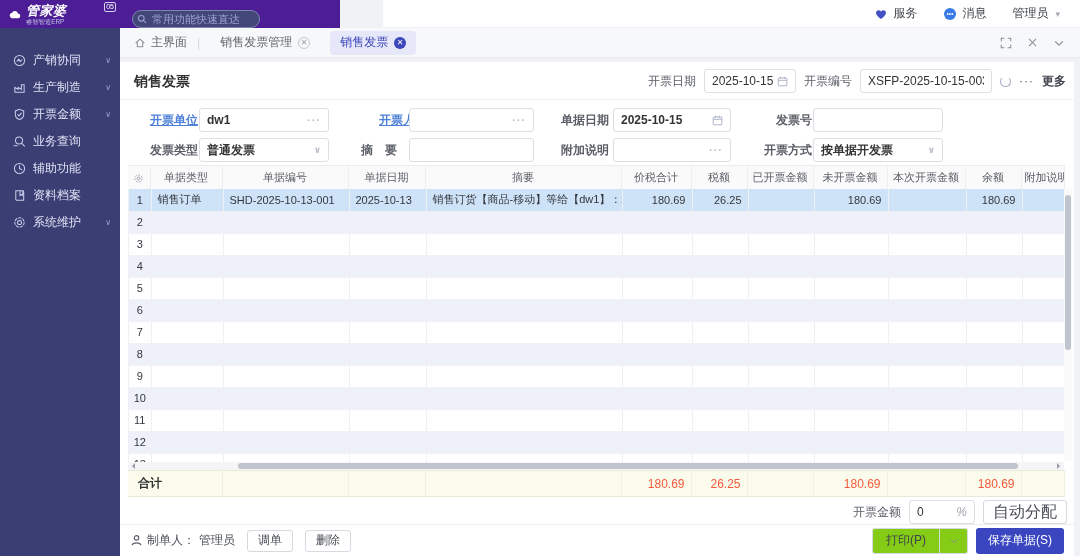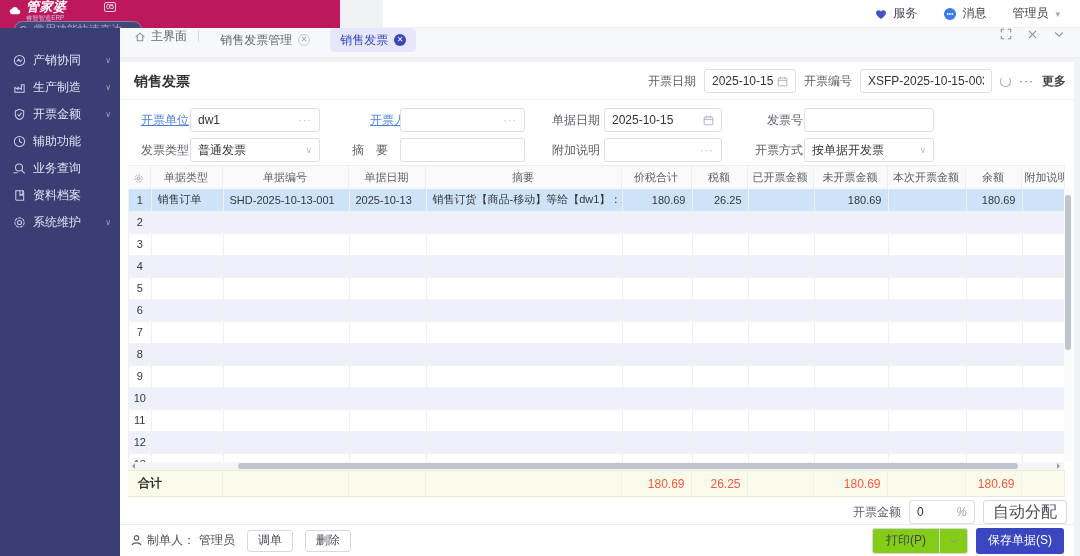--- a/index.html
+++ b/index.html
@@ -2,62 +2,62 @@
 <html><head>
 <meta charset="utf-8">
 <style>
   * { box-sizing: border-box; margin: 0; padding: 0; }
   html,body { width:1080px; height:556px; overflow:hidden; }
   body { font-family:"Liberation Sans","DejaVu Sans",sans-serif; font-size:12px; color:#333; background:#f1f2f6; }
   .app { position:relative; width:1080px; height:556px; }
 
   
   .topbar { position:absolute; top:0; left:0; width:1080px; height:28px; display:flex; }
-  .topbar-dark { width:340px; height:28px; background:#be185d; display:flex; align-items:flex-start;flex-direction:column; }
+  .topbar-dark { width:340px; height:28px; background:#4c1d95; display:flex; align-items:flex-end; }
   .topbar-light { flex:1; height:28px; background:#fff; border-bottom:1px solid #eef0f5; display:flex; align-items:center; justify-content:flex-end; gap:26px; padding-right:20px;margin-left:43px; }
   .logo { position:relative; width:118px; height:28px; display:flex; align-items:center; padding-left:8px; }
   .logo-text { margin-left:5px; line-height:1; }
   .logo-title { color:#fff; font-weight:bold; font-style:italic; font-size:13px; letter-spacing:.5px; }
   .logo-sub { color:#c3c7e6; font-size:7px; transform:scale(.9); transform-origin:left; margin-top:1px; }
   .logo-badge { position:absolute; right:2px; top:2px; border:1px solid #cfd3ee; border-radius:2px; color:#fff; font-size:7px; line-height:8px; padding:0 1px; }
   .search-pill { margin-left:14px; width:128px; height:18px; border:1px solid #7e83b0; border-radius:9px; background:#434778; display:flex; align-items:center; gap:5px; padding:0 4px; color:#9aa2d0; font-size:11px; }
   .tb-item { display:flex; align-items:center; gap:5px; color:#3f434b; font-size:12px; }
   .tb-caret { color:#a6aab3; font-size:9px; margin-left:2px; }
 
   
   .sidebar { position:absolute; top:28px; left:0; width:120px; height:528px; background:#3b3e73; color:#dfe2f4; padding-top:19px; }
   .side-item { height:27px; display:flex; align-items:center; gap:7px; padding:0 9px 0 13px; font-size:12px; cursor:default; }
   .side-item .chev { margin-left:auto; color:#9ba0c8; font-size:8px; }
   .side-group { background:#484c84; }
   .side-sub { padding-left:40px; }
   .sicon { width:13px; height:13px; flex:0 0 13px; }
 
   
-  .tabbar { position:absolute; left:120px; top:28px; width:960px; height:30px; background:#f7f8fa; border-bottom:1px solid #e9e9ee; display:flex; align-items:flex-start; padding-left:14px; }
+  .tabbar { position:absolute; left:120px; top:28px; width:960px; height:30px; background:#f7f8fa; border-bottom:1px solid #e9e9ee; display:flex; align-items:center; padding-left:14px; }
   .home-tab { display:flex; align-items:center; gap:5px; color:#63666e; }
   .tab-div { color:#d7d9df; margin:0 10px; }
   .tab { display:flex; align-items:center; gap:6px; height:24px; padding:0 10px; border-radius:4px; color:#63666e; }
   .tab.active { background:#e6e8fa; color:#3b44b8; margin-left:10px; }
   .close-o { width:12px; height:12px; border:1px solid #c4c7ce; border-radius:50%; color:#9a9da6; font-size:8px; line-height:10px; text-align:center; }
   .close-f { width:12px; height:12px; background:#3b46bb; border-radius:50%; color:#fff; font-size:8px; line-height:12px; text-align:center; }
   .tab-tools { margin-left:auto; display:flex; align-items:center; gap:15px; padding-right:15px; }
 
   
   .panel { position:absolute; left:120px; top:62px; width:954px; height:494px; background:#fff; }
   .title-row { position:absolute; left:0; top:0; width:954px; height:38px; border-bottom:1px solid #f0f0f2; }
   .page-title { position:absolute; left:14px; top:0; line-height:38px; font-size:14px; font-weight:bold; color:#303133; }
   .title-controls { position:absolute; right:8px; top:0; height:38px; display:flex; align-items:center; gap:8px; color:#5a5e66; }
   .inputbox { height:24px; border:1px solid #dcdfe3; border-radius:3px; background:#fff; display:flex; align-items:center; padding:0 7px; color:#333; font-size:12px; }
   .inputbox .ival { white-space:nowrap; overflow:hidden; }
   .dots { margin-left:auto; color:#b9bdc6; letter-spacing:1px; font-size:11px; }
   .ring { width:11px; height:11px; border:1.5px solid #a9aec6; border-radius:50%; border-top-color:transparent; }
   .more-dots { color:#5a5e66; letter-spacing:1px; }
   .more-label { color:#3f434b; font-weight:bold; }
 
-  .filters { position:absolute; left:7px; top:38px; width:878px; height:65px; }
+  .filters { position:absolute; left:16px; top:38px; width:878px; height:65px;font-weight:bold; }
   .flabel { position:absolute; height:24px; line-height:24px; color:#5a5e66; white-space:nowrap; }
   .flink { color:#4f80d8; text-decoration:underline; }
   .fi { position:absolute; }
   .caret { margin-left:auto; color:#b9bdc6; font-size:9px; }
 
   
   .thead-wrap { position:absolute; left:8px; top:103px; width:936px; }
   .tbody-clip { position:absolute; left:8px; top:127px; width:936px; height:273px; overflow:hidden; border-left:1px solid #f0f0f3; }
   table.grid { border-collapse:collapse; table-layout:fixed; width:936px; font-size:11px; }
   .grid th { height:24px; background:#fafafa; color:#5a5e66; font-weight:normal; border-top:1px solid #ebebf0; border-bottom:1px solid #e4e4ea; border-right:1px solid #ededf2; padding:0 3px; white-space:nowrap; overflow:hidden; }
@@ -161,32 +161,32 @@
     <div class="side-item">
       <svg class="sicon" viewBox="0 0 14 14" fill="none" stroke="#c9cdeb" stroke-width="1.1" stroke-linecap="round">
           <path d="M7 1.5 L11.5 3.2 V7 C11.5 9.8 9.6 11.6 7 12.5 C4.4 11.6 2.5 9.8 2.5 7 V3.2 Z"></path>
           <path d="M5 7 L6.5 8.5 L9 5.5"></path>
         </svg>
       <span>开票金额</span>
         <span class="chev">∨</span>
     </div>
     <div class="side-item">
       <svg class="sicon" viewBox="0 0 14 14" fill="none" stroke="#c9cdeb" stroke-width="1.1" stroke-linecap="round">
-          <circle cx="7" cy="7" r="5.5"></circle>
-          <path d="M7 4 V7 L9.4 8.4"></path>
-        </svg>
-      <span>辅助功能</span>
-    </div>
-    <div class="side-item">
-      <svg class="sicon" viewBox="0 0 14 14" fill="none" stroke="#c9cdeb" stroke-width="1.1" stroke-linecap="round">
           <circle cx="6.5" cy="6" r="3.8"></circle>
           <path d="M9.3 9 L12.3 12"></path>
           <path d="M1 11.5 H4.5"></path>
         </svg>
       <span>业务查询</span>
+    </div>
+    <div class="side-item">
+      <svg class="sicon" viewBox="0 0 14 14" fill="none" stroke="#c9cdeb" stroke-width="1.1" stroke-linecap="round">
+          <circle cx="7" cy="7" r="5.5"></circle>
+          <path d="M7 4 V7 L9.4 8.4"></path>
+        </svg>
+      <span>辅助功能</span>
     </div>
     <div class="side-item">
       <svg class="sicon" viewBox="0 0 14 14" fill="none" stroke="#c9cdeb" stroke-width="1.1" stroke-linecap="round">
           <path d="M3 2 H10.5 A1 1 0 0 1 11.5 3 V12 H4 A1 1 0 0 1 3 11 Z"></path>
           <path d="M7.5 2 V7 L9 5.8 L10.5 7 V2"></path>
         </svg>
       <span>资料档案</span>
     </div>
     <div class="side-item">
       <svg class="sicon" viewBox="0 0 14 14" fill="none" stroke="#c9cdeb" stroke-width="1.1" stroke-linecap="round">

